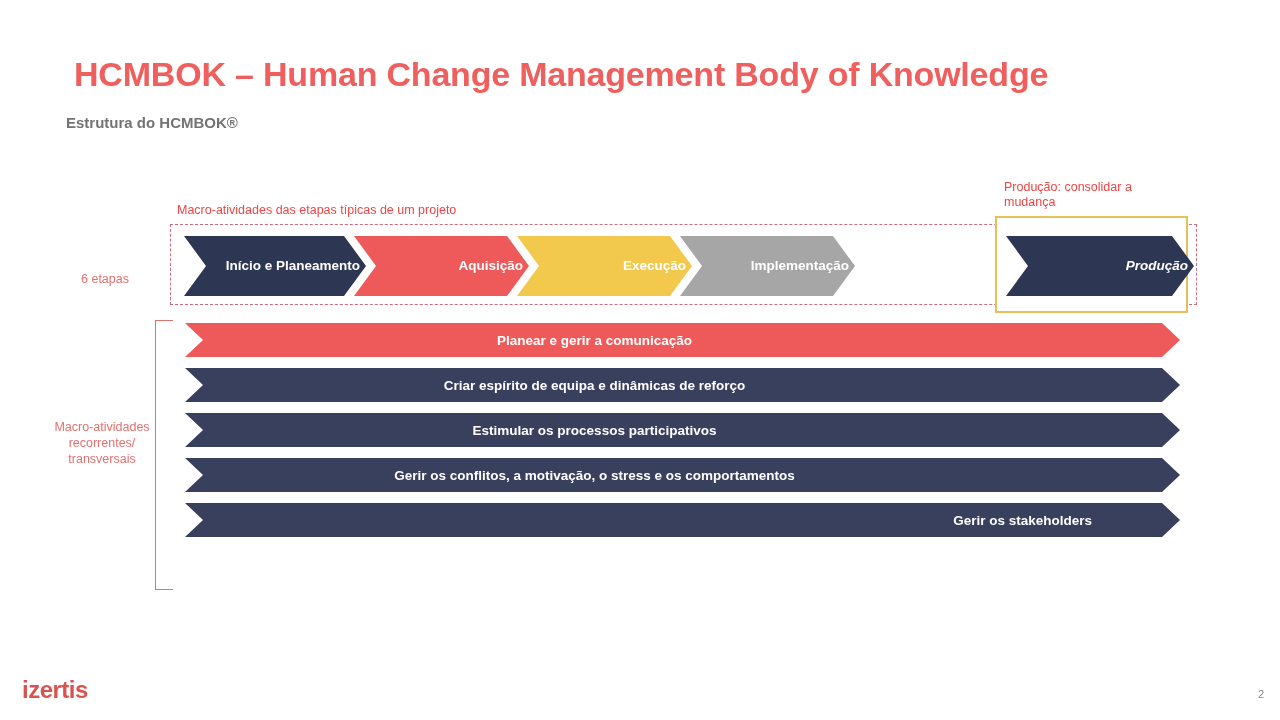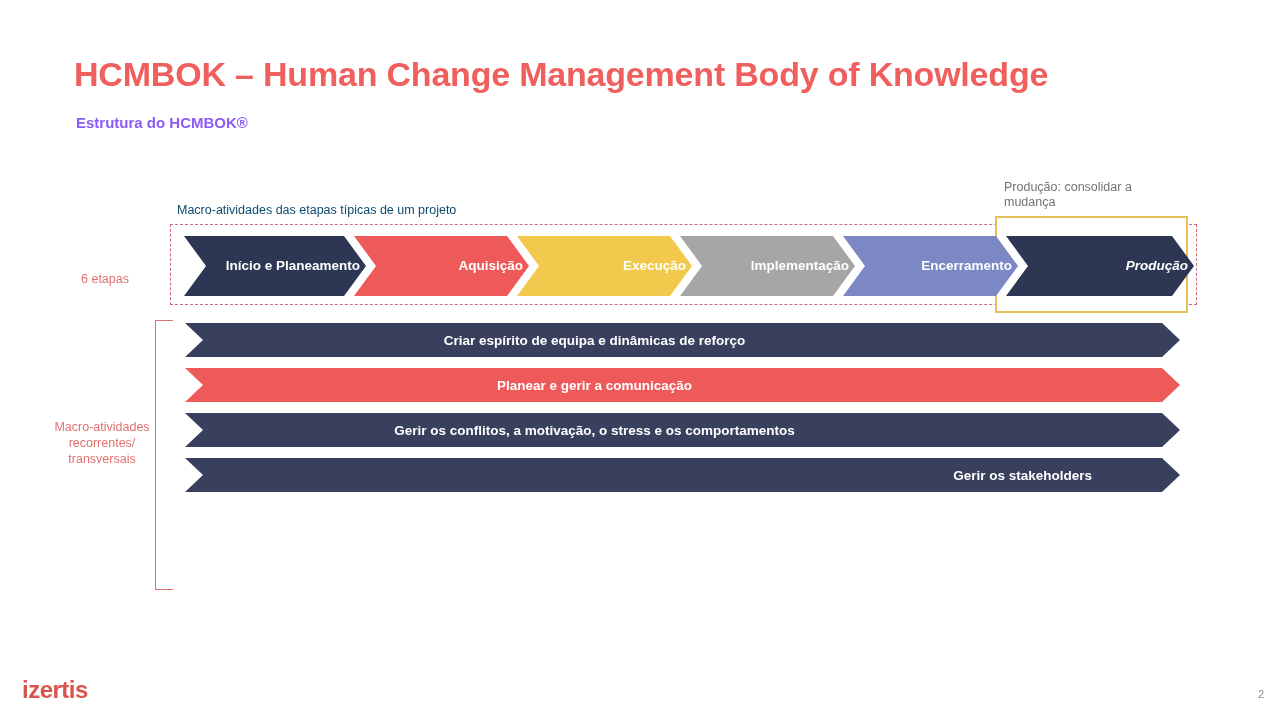--- a/index.html
+++ b/index.html
@@ -14,30 +14,30 @@
   }
   .slide{position:absolute;inset:0;border-radius:15px;}
 
   
   #page-title{
     position:absolute; left:74px; top:55px;
     font-size:34px; font-weight:bold; letter-spacing:-0.2px;
     color:#ee5f5d; white-space:nowrap;
   }
   #subtitle{
-    position:absolute; left:76px; top:114px;
-    font-size:15px; font-weight:bold; color:#8b5cf6;
+    position:absolute; left:66px; top:114px;
+    font-size:15px; font-weight:bold; color:#737373;
   }
 
   
   .caption-red{
-    position:absolute; font-size:12.5px; color:#0c4a6e; line-height:15px;
+    position:absolute; font-size:12.5px; color:#ef4444; line-height:15px;
   }
   #caption-stages{ left:177px; top:203px; }
-  #caption-producao{ left:1004px; top:180px; width:170px; color:#737373; }
+  #caption-producao{ left:1004px; top:180px; width:170px; color:#ef4444; }
 
   .side-label{
     position:absolute; font-size:12.5px; color:#e0716f;
     text-align:center; line-height:16px;margin-top:12px;
   }
   #label-6-etapas{ left:60px; top:259px; width:90px; }
   #label-recurrent{ left:38px; top:407px; width:128px; }
 
   
   #stages-dashed-box{
@@ -125,35 +125,35 @@
       </div>
       <div class="stage" style="left: 333px; width: 175px; background: rgb(242, 201, 76); z-index: 18;">
         <div class="stage-inner">Execução</div>
       </div>
       <div class="stage" style="left: 170px; width: 175px; background: rgb(238, 90, 90); z-index: 19;">
         <div class="stage-inner">Aquisição</div>
       </div>
       <div class="stage" style="left: 496px; width: 175px; background: rgb(166, 166, 166); z-index: 17;">
         <div class="stage-inner">Implementação</div>
       </div>
-      <div class="stage" style="left: 659px; width: 175px; background: rgb(123, 136, 196); z-index: 16;">
-        <div class="stage-inner">Encerramento</div>
-      </div>
       <div class="stage" style="left: 822px; width: 188px; background: rgb(45, 54, 82); z-index: 15; font-style: italic;">
         <div class="stage-inner">Produção</div>
       </div>
     </div>
 
   <div id="recurrent-bracket"></div>
   <div id="recurrent-wrap">
+      <div class="rbar" style="background: rgb(238, 90, 90);">
+        <span>Planear e gerir a comunicação</span>
+      </div>
       <div class="rbar" style="background: rgb(57, 64, 94);">
         <span>Criar espírito de equipa e dinâmicas de reforço</span>
       </div>
-      <div class="rbar" style="background: rgb(238, 90, 90);">
-        <span>Planear e gerir a comunicação</span>
+      <div class="rbar" style="background: rgb(57, 64, 94);">
+        <span>Estimular os processos participativos</span>
       </div>
       <div class="rbar" style="background: rgb(57, 64, 94);">
         <span>Gerir os conflitos, a motivação, o stress e os comportamentos</span>
       </div>
       <div class="rbar" style="background: rgb(57, 64, 94); justify-content: flex-end;">
         <span>Gerir os stakeholders</span>
       </div>
     </div>
 
   <div id="brand-logo">izertis</div>

